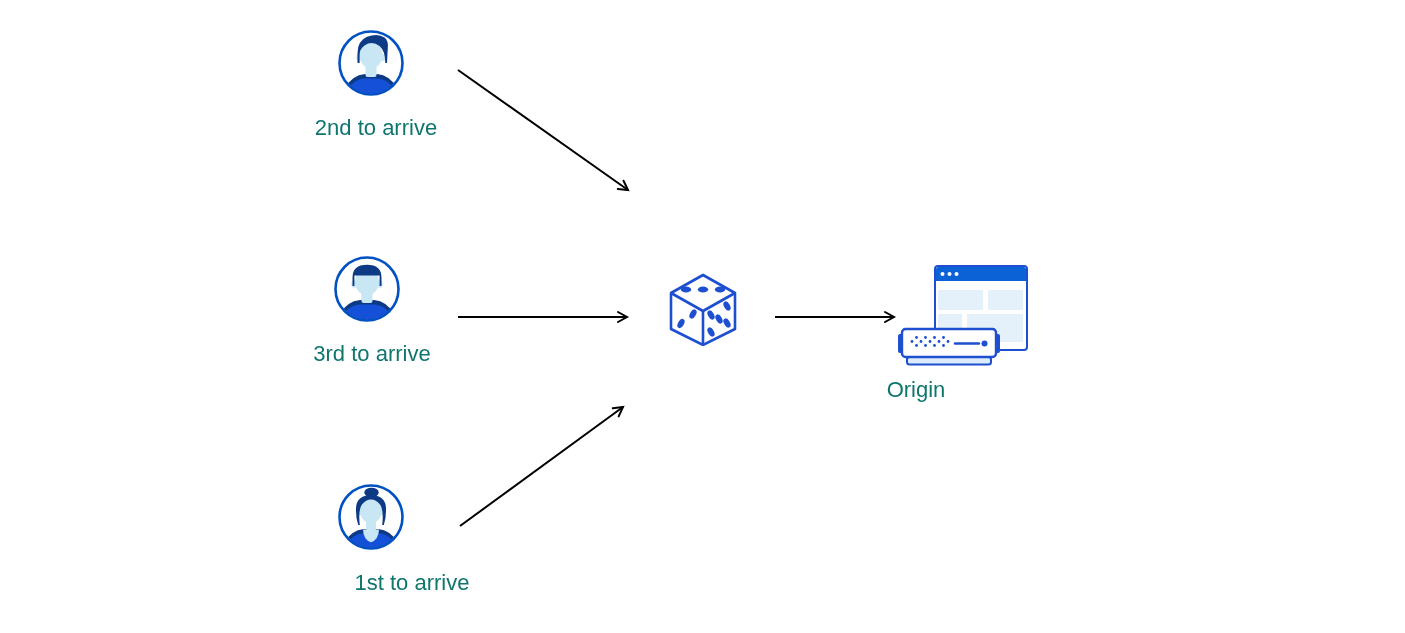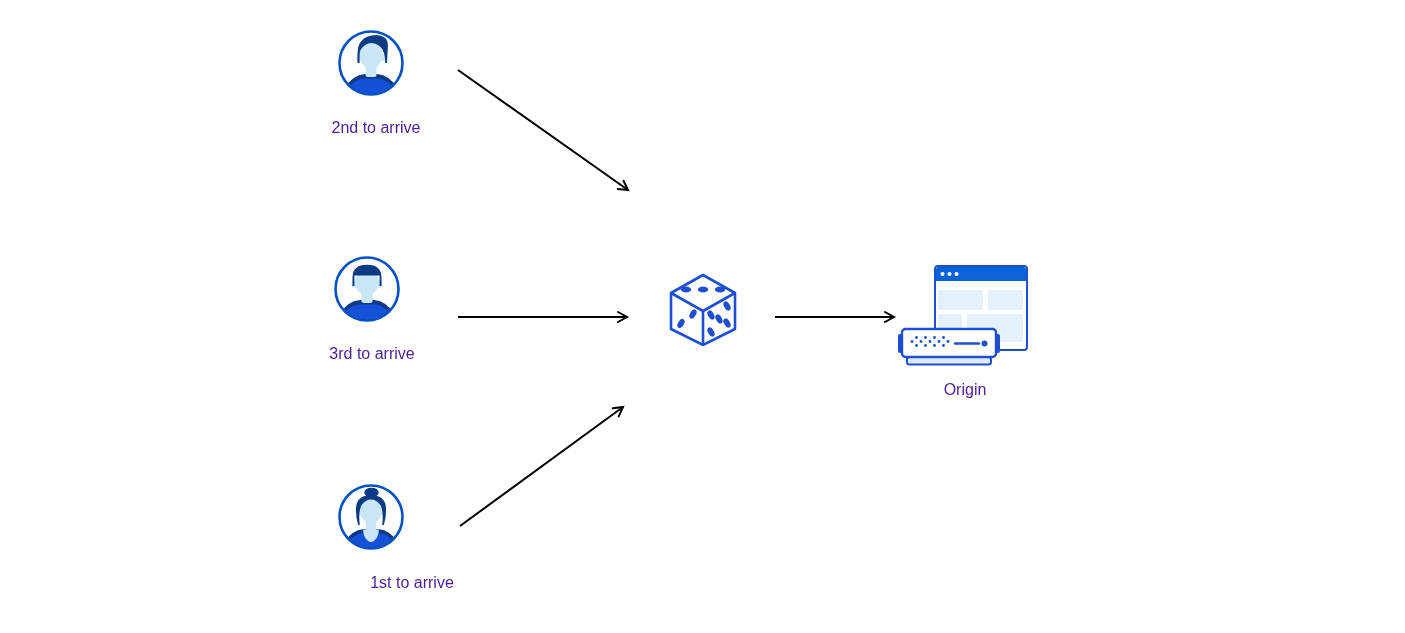--- a/index.html
+++ b/index.html
@@ -1,20 +1,20 @@
 <!DOCTYPE html>
 <html><head>
 <meta charset="utf-8">
 <style>
   html,body{margin:0;padding:0;background:#ffffff;}
   body{font-family:"Liberation Sans",sans-serif;}
   .canvas{position:relative;width:1405px;height:633px;background:#ffffff;overflow:hidden;}
   .layer{position:absolute;left:0;top:0;}
   .node{position:absolute;}
-  .node-label{position:absolute;transform:translateX(-50%);font-size:16px;line-height:21px;color:#4c1d95;white-space:nowrap;}
+  .node-label{position:absolute;transform:translateX(-50%);font-size:22px;line-height:21px;color:#0f766e;white-space:nowrap;}
 </style>
 </head>
 <body>
 
 <div class="canvas">
 
   <svg class="layer" width="1405" height="633" viewBox="0 0 1405 633">
     <defs>
       <marker id="ah" markerUnits="userSpaceOnUse" markerWidth="18" markerHeight="18" refX="12" refY="7" orient="auto">
         <path d="M 3 2 L 12 7 L 3 12" fill="none" stroke="#000000" stroke-width="2" stroke-linecap="round"></path>
@@ -146,15 +146,15 @@
         <circle cx="53" cy="79.5" r="1.4"></circle>
         <circle cx="21.5" cy="83.5" r="1.4"></circle>
           <circle cx="30.5" cy="83.5" r="1.4"></circle>
         <circle cx="39.5" cy="83.5" r="1.4"></circle>
           <circle cx="48.5" cy="83.5" r="1.4"></circle>
       </g>
       <line x1="60" y1="81.5" x2="84" y2="81.5" stroke="#1d4fd0" stroke-width="2.4" stroke-linecap="round"></line>
       <circle cx="89.5" cy="81.5" r="3" fill="#1d4fd0"></circle>
     </svg>
   </div>
-  <div class="node-label" style="left:965px;top:379px;">Origin</div>
+  <div class="node-label" style="left:916px;top:379px;">Origin</div>
 
 </div>
 
 </body></html>

